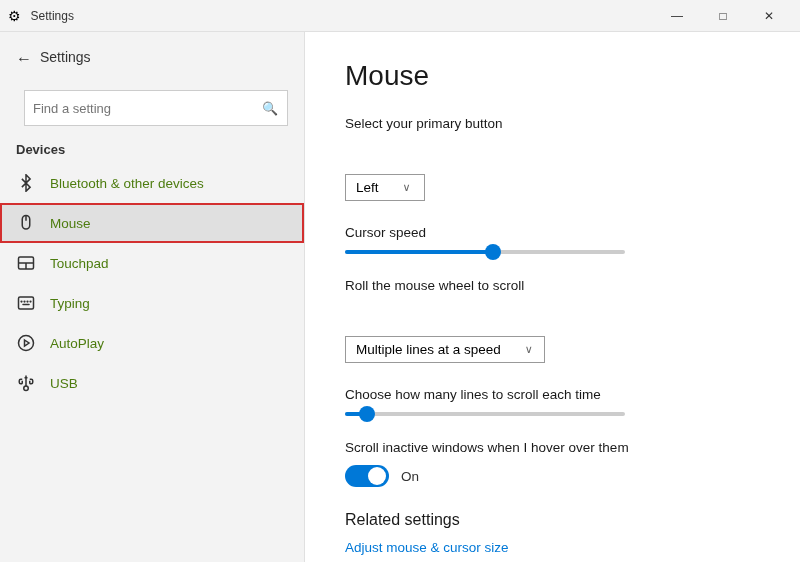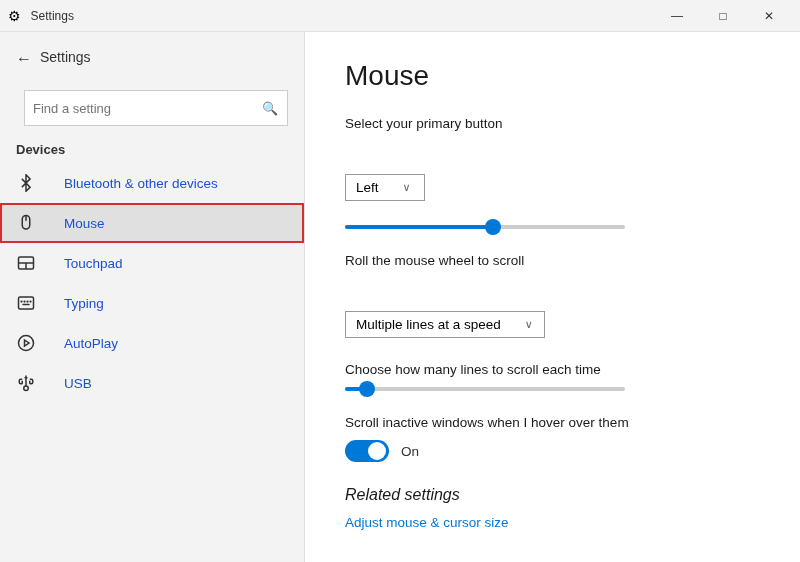--- a/index.html
+++ b/index.html
@@ -113,24 +113,24 @@
     .section-label {
       padding: 4px 16px 6px 16px;
       font-size: 13px;
       font-weight: 600;
       color: #333;
     }
 
     .nav-item {
       display: flex;
       align-items: center;
-      gap: 28px;
+      gap: 14px;
       padding: 10px 16px;
       cursor: pointer;
-      color: #1d4ed8;
+      color: #4d7c0f;
       font-size: 13.5px;
       position: relative;
     }
     .nav-item.active {
       background: #e0e0e0;
       outline: 2px solid #d32f2f;
       outline-offset: -2px;
     }
     .nav-icon {
       width: 20px;
@@ -262,21 +262,20 @@
       font-size: 13.5px;
       color: #333;
     }
 
     
     .related-title {
       font-size: 16px;
       font-weight: 400;
       color: #1a1a1a;
       margin-bottom: 10px;
-      font-style: italic;
     }
     .related-link {
       color: #0078d7;
       font-size: 13.5px;
       cursor: pointer;
       text-decoration: none;
     }
 
     
     .sidebar::-webkit-scrollbar { width: 4px; }
@@ -394,20 +393,21 @@
 
     <div class="setting-section">
       <div class="setting-label">Select your primary button</div>
       <div class="dropdown">
         <span>Left</span>
         <span style="font-size:11px; color:#666;">∨</span>
       </div>
     </div>
 
     <div class="setting-section">
+      <div class="setting-label">Cursor speed</div>
       <div class="slider-container">
         <div class="slider-track">
           <div class="slider-fill" style="width: 53%;"></div>
           <div class="slider-thumb" style="left: 53%;"></div>
         </div>
       </div>
     </div>
 
     <div class="setting-section">
       <div class="setting-label">Roll the mouse wheel to scroll</div>

